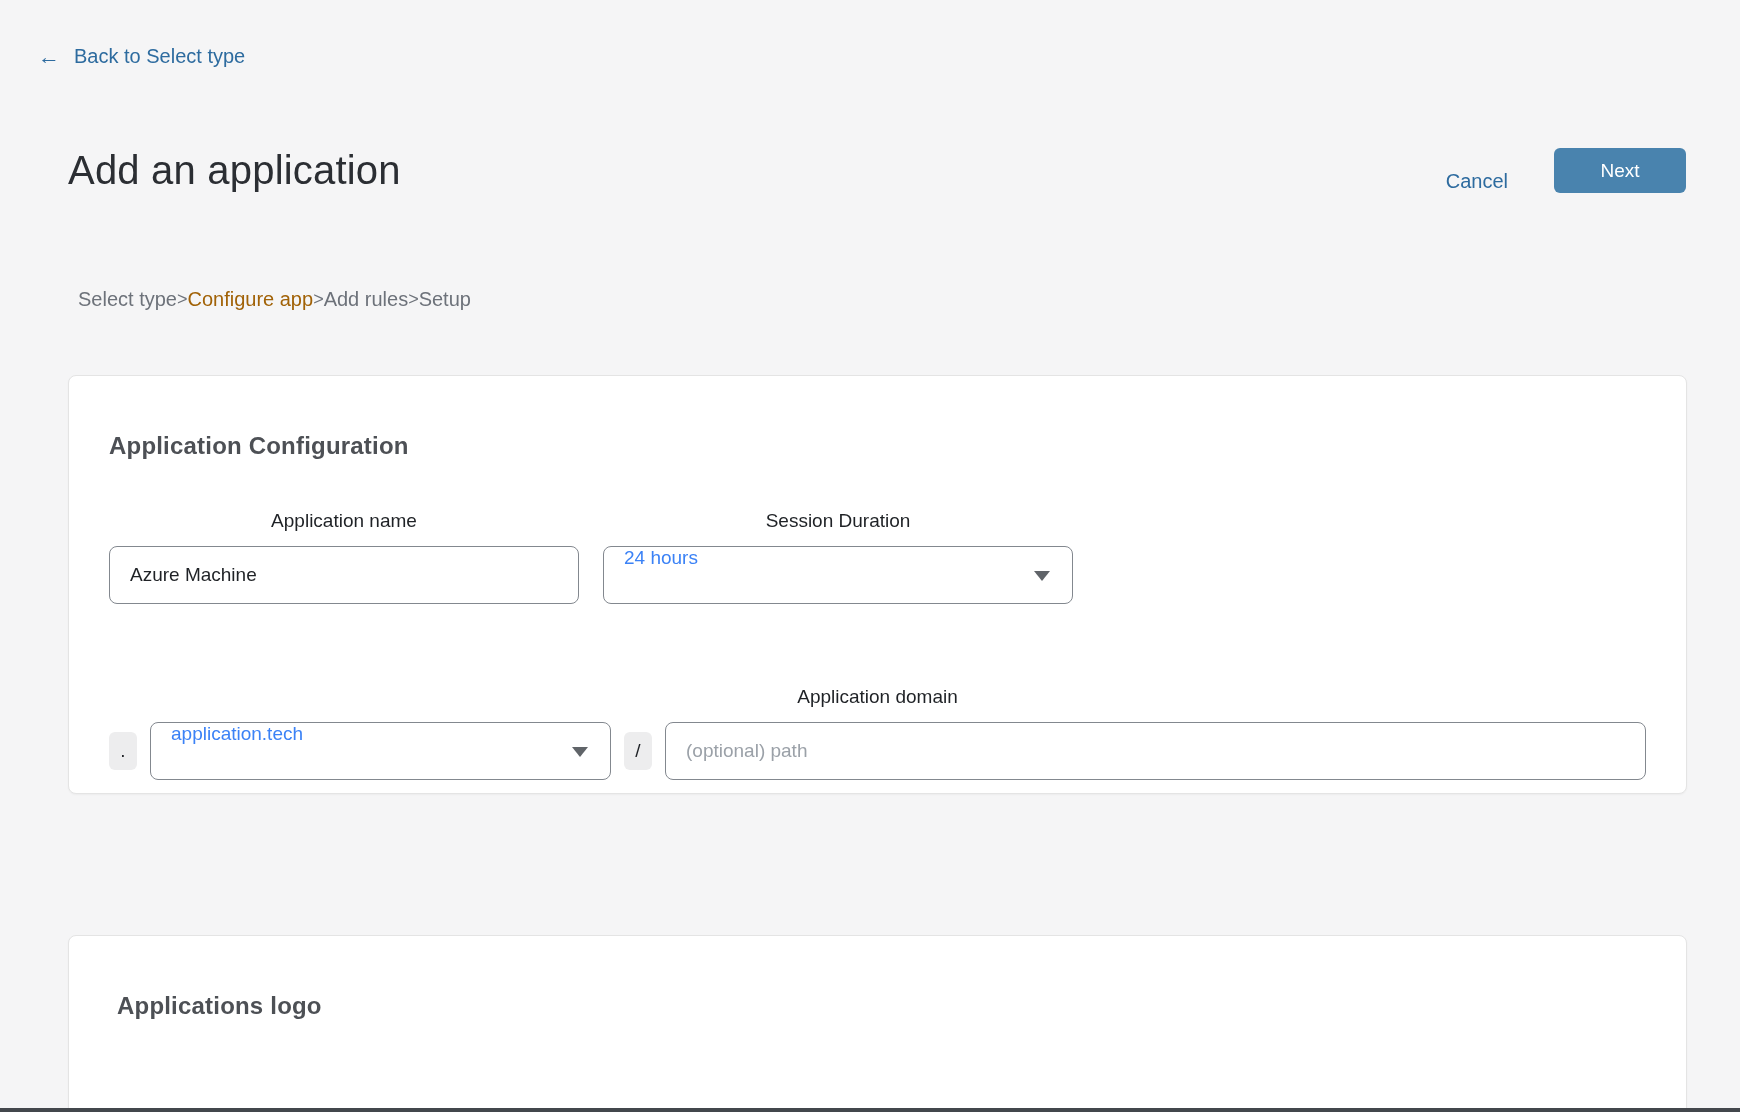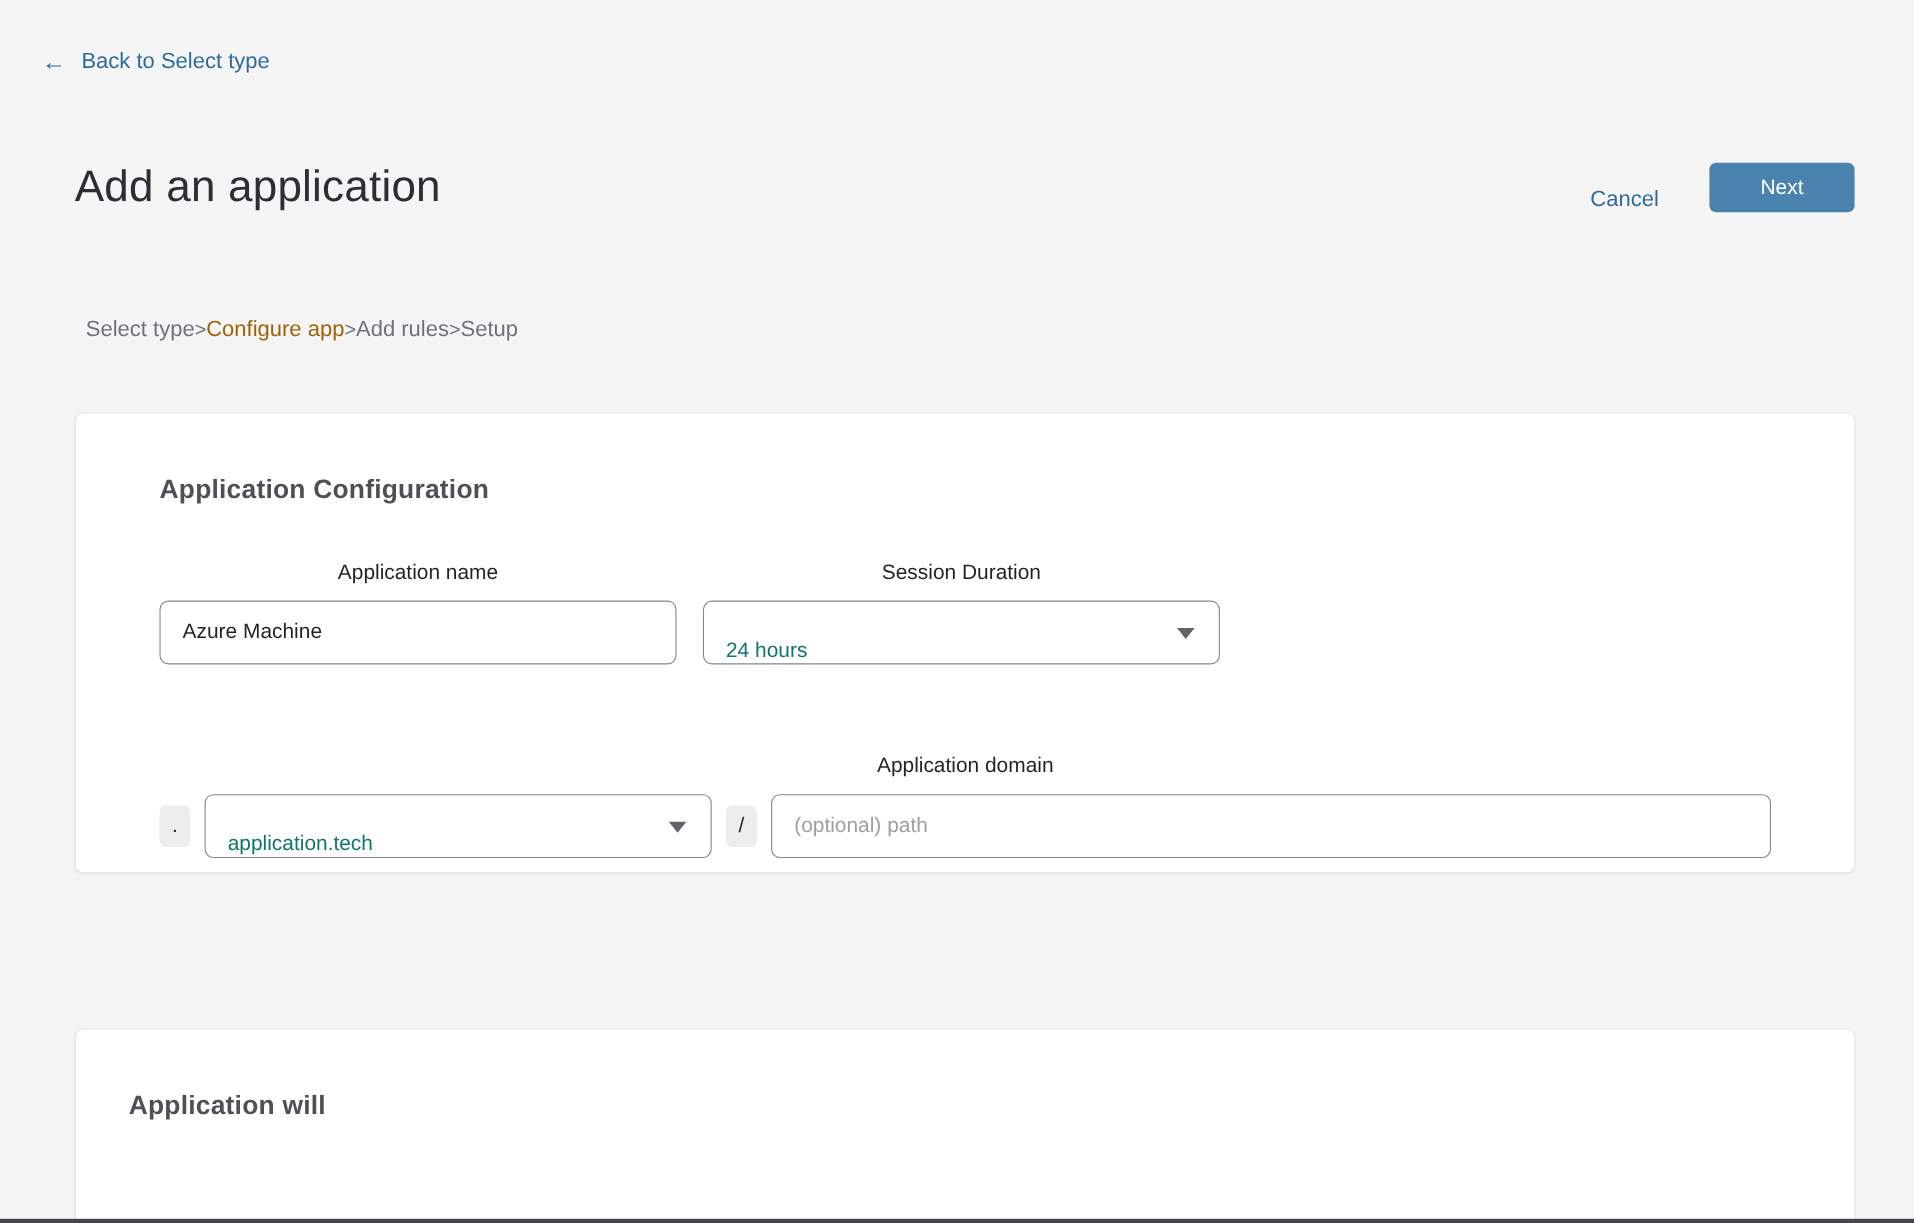--- a/index.html
+++ b/index.html
@@ -46,21 +46,21 @@
   .step{ color:#6d727a; }
   .step.active{ color:#a16207; font-weight:400; }
   .step-sep{ color:#6d727a; font-size:18px; }
 
   
   .card{
     position:absolute; left:68px; width:1619px;
     background:#ffffff; border:1px solid #e4e4e4; border-radius:8px;
     box-shadow:0 1px 2px rgba(0,0,0,0.04);
   }
-  .card-config{ top:375px; height:419px; padding:56px 76px; }
+  .card-config{ top:375px; height:419px; padding:56px 40px; }
   .card-logo{ top:935px; height:260px; padding:56px 48px; }
 
   .card-title{
     font-size:24px; font-weight:700; color:#4d5055; letter-spacing:0.2px;
   }
 
   
   .fields-row{ display:flex; gap:24px; margin-top:50px; }
   .field-group{ width:470px; }
   .field-label{
@@ -70,22 +70,22 @@
   }
   .text-input{
     width:100%; height:58px; border:1px solid #83888f; border-radius:8px;
     padding:0 20px; font-size:19px; color:#1f2226; background:#fff;
     font-family:"Liberation Sans", sans-serif; outline:none;
   }
   .text-input::placeholder{ color:#9ba1a8; }
 
   .select-box{
     position:relative; height:58px; border:1px solid #83888f; border-radius:8px;
-    background:#fff; display:flex; align-items:flex-end;
-    padding:0 48px 0 20px; font-size:19px; color:#0f766e; cursor:pointer;
+    background:#fff; display:flex; align-items:flex-start;
+    padding:0 48px 0 20px; font-size:19px; color:#3b82f6; cursor:pointer;
   }
   .select-caret{
     position:absolute; right:22px; top:50%; margin-top:-4px;
     width:0; height:0;
     border-left:8px solid transparent; border-right:8px solid transparent;
     border-top:10px solid #606469;
   }
 
   .domain-label{ margin-top:82px; }
   .domain-row{ display:flex; align-items:center; gap:13px; }
@@ -157,18 +157,18 @@
       <div class="select-box domain-select">
         <span>application.tech</span>
         <span class="select-caret"></span>
       </div>
       <span class="sep-box">/</span>
       <input class="text-input path-input" type="text" placeholder="(optional) path" style="">
     </div>
   </div>
 
   <div class="card card-logo">
-    <h2 class="card-title">Application will</h2>
+    <h2 class="card-title">Applications logo</h2>
   </div>
 
   <div class="bottom-edge"></div>
 
 </div>
 
 </body></html>

